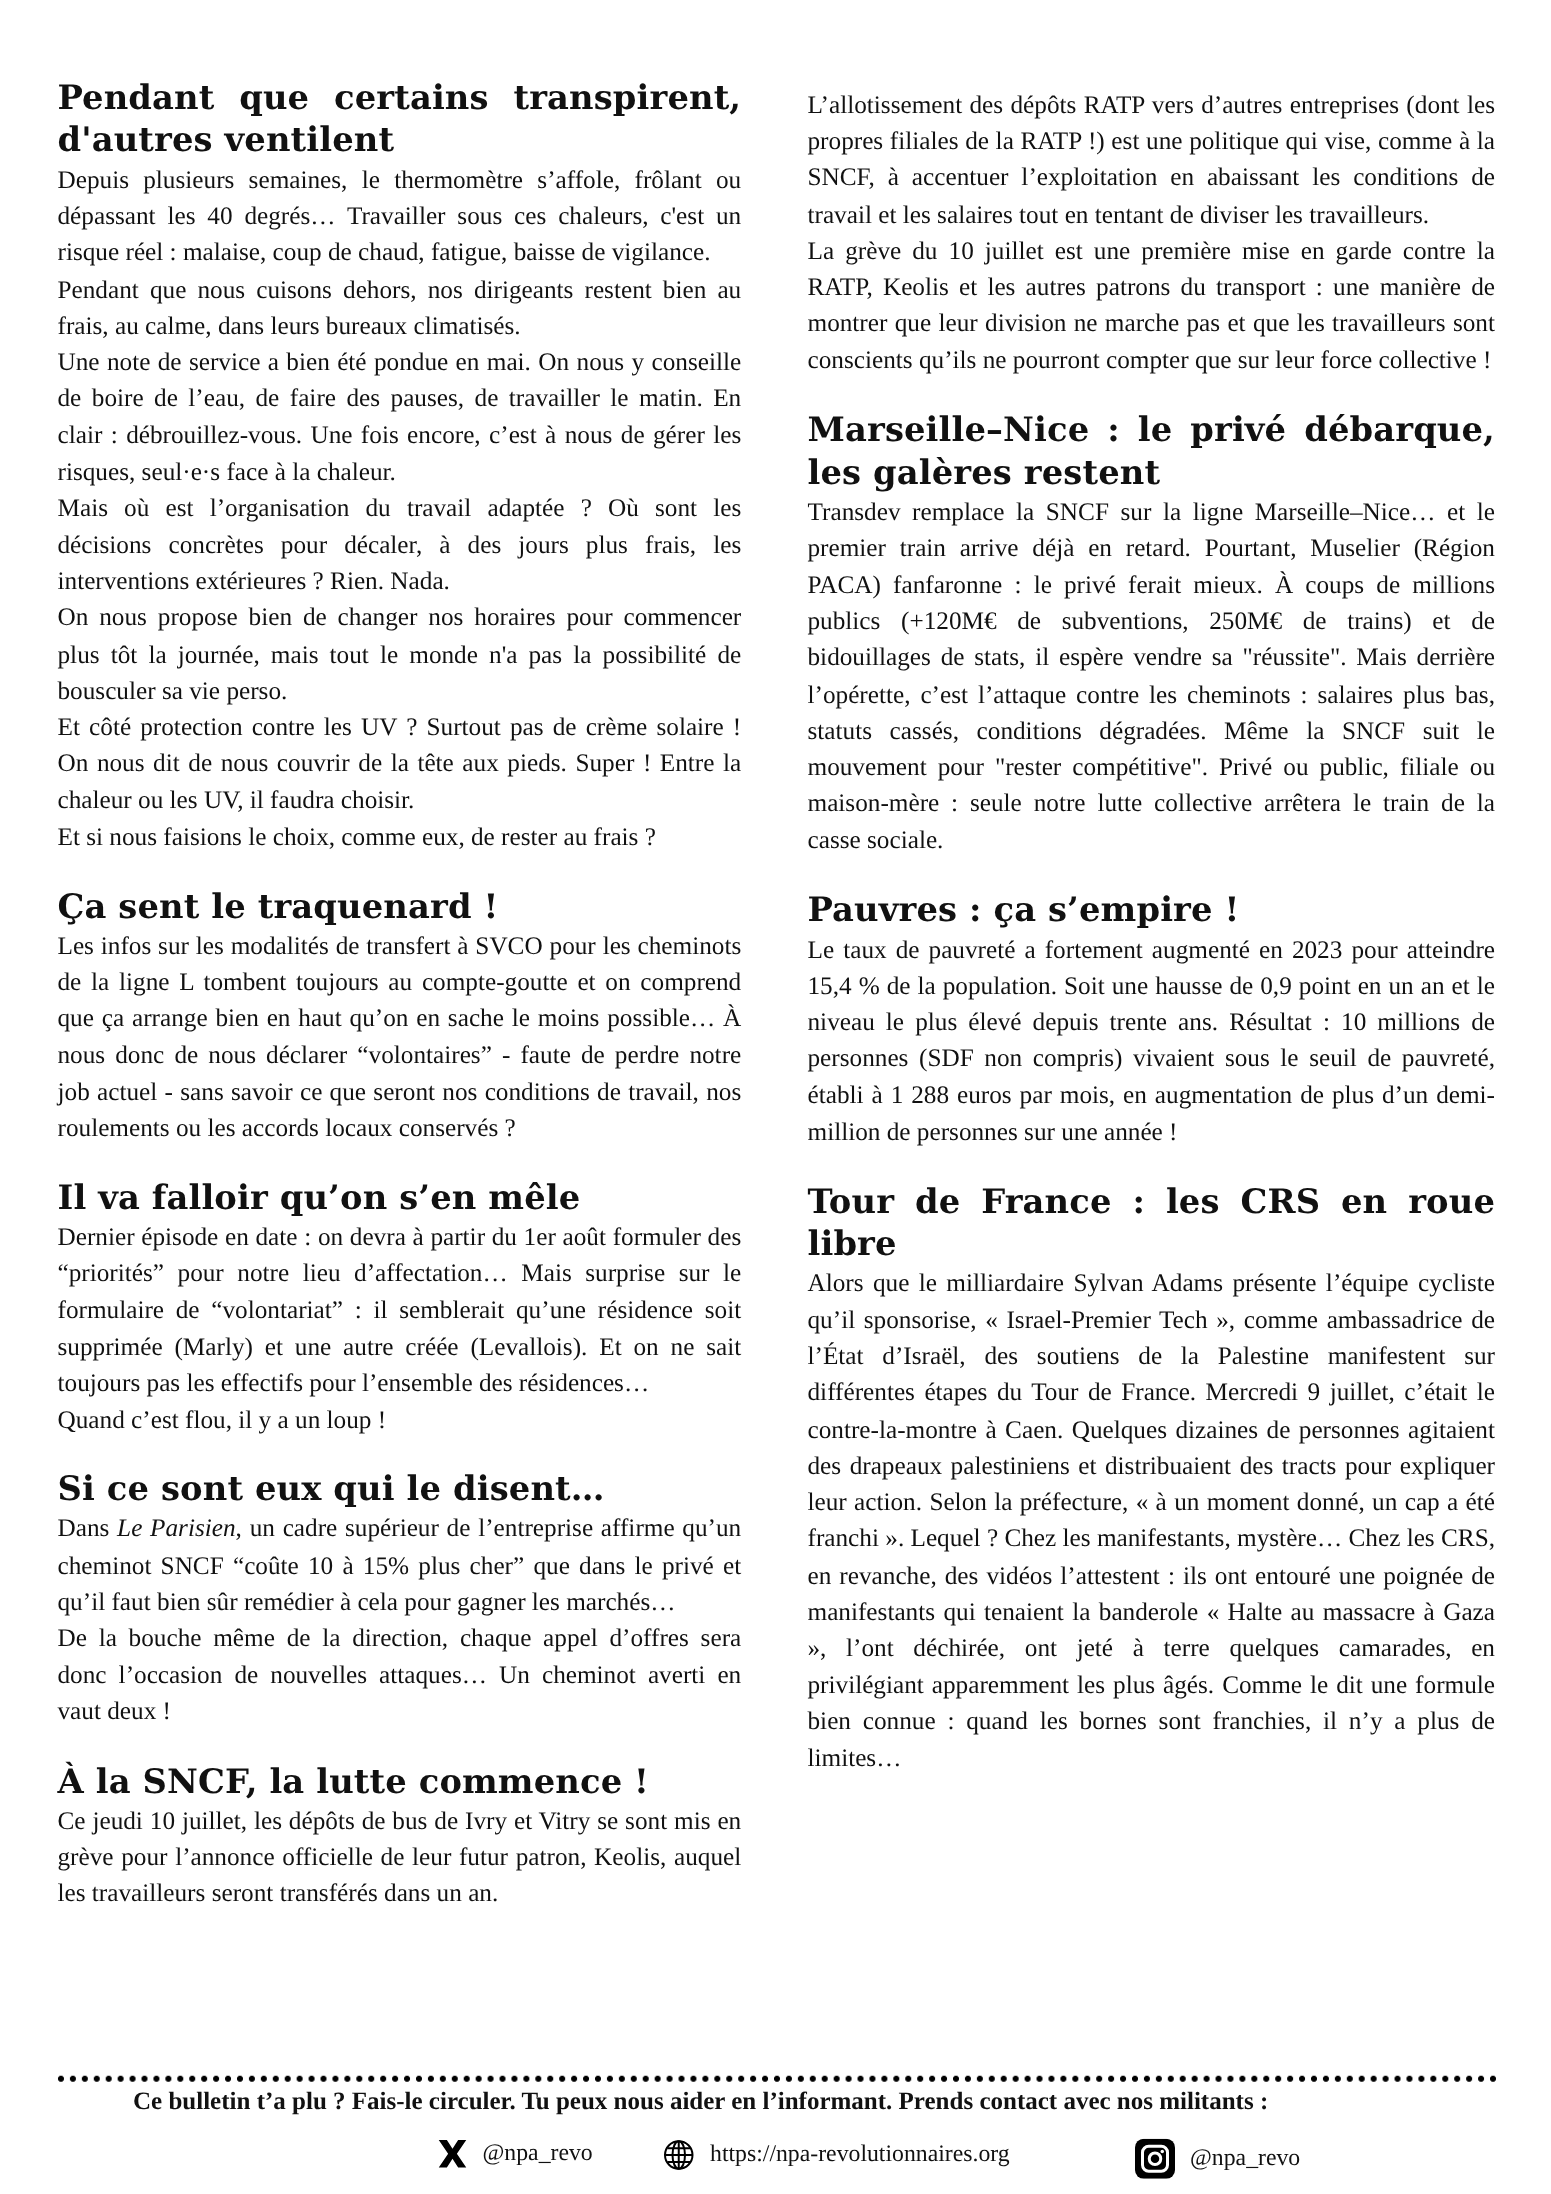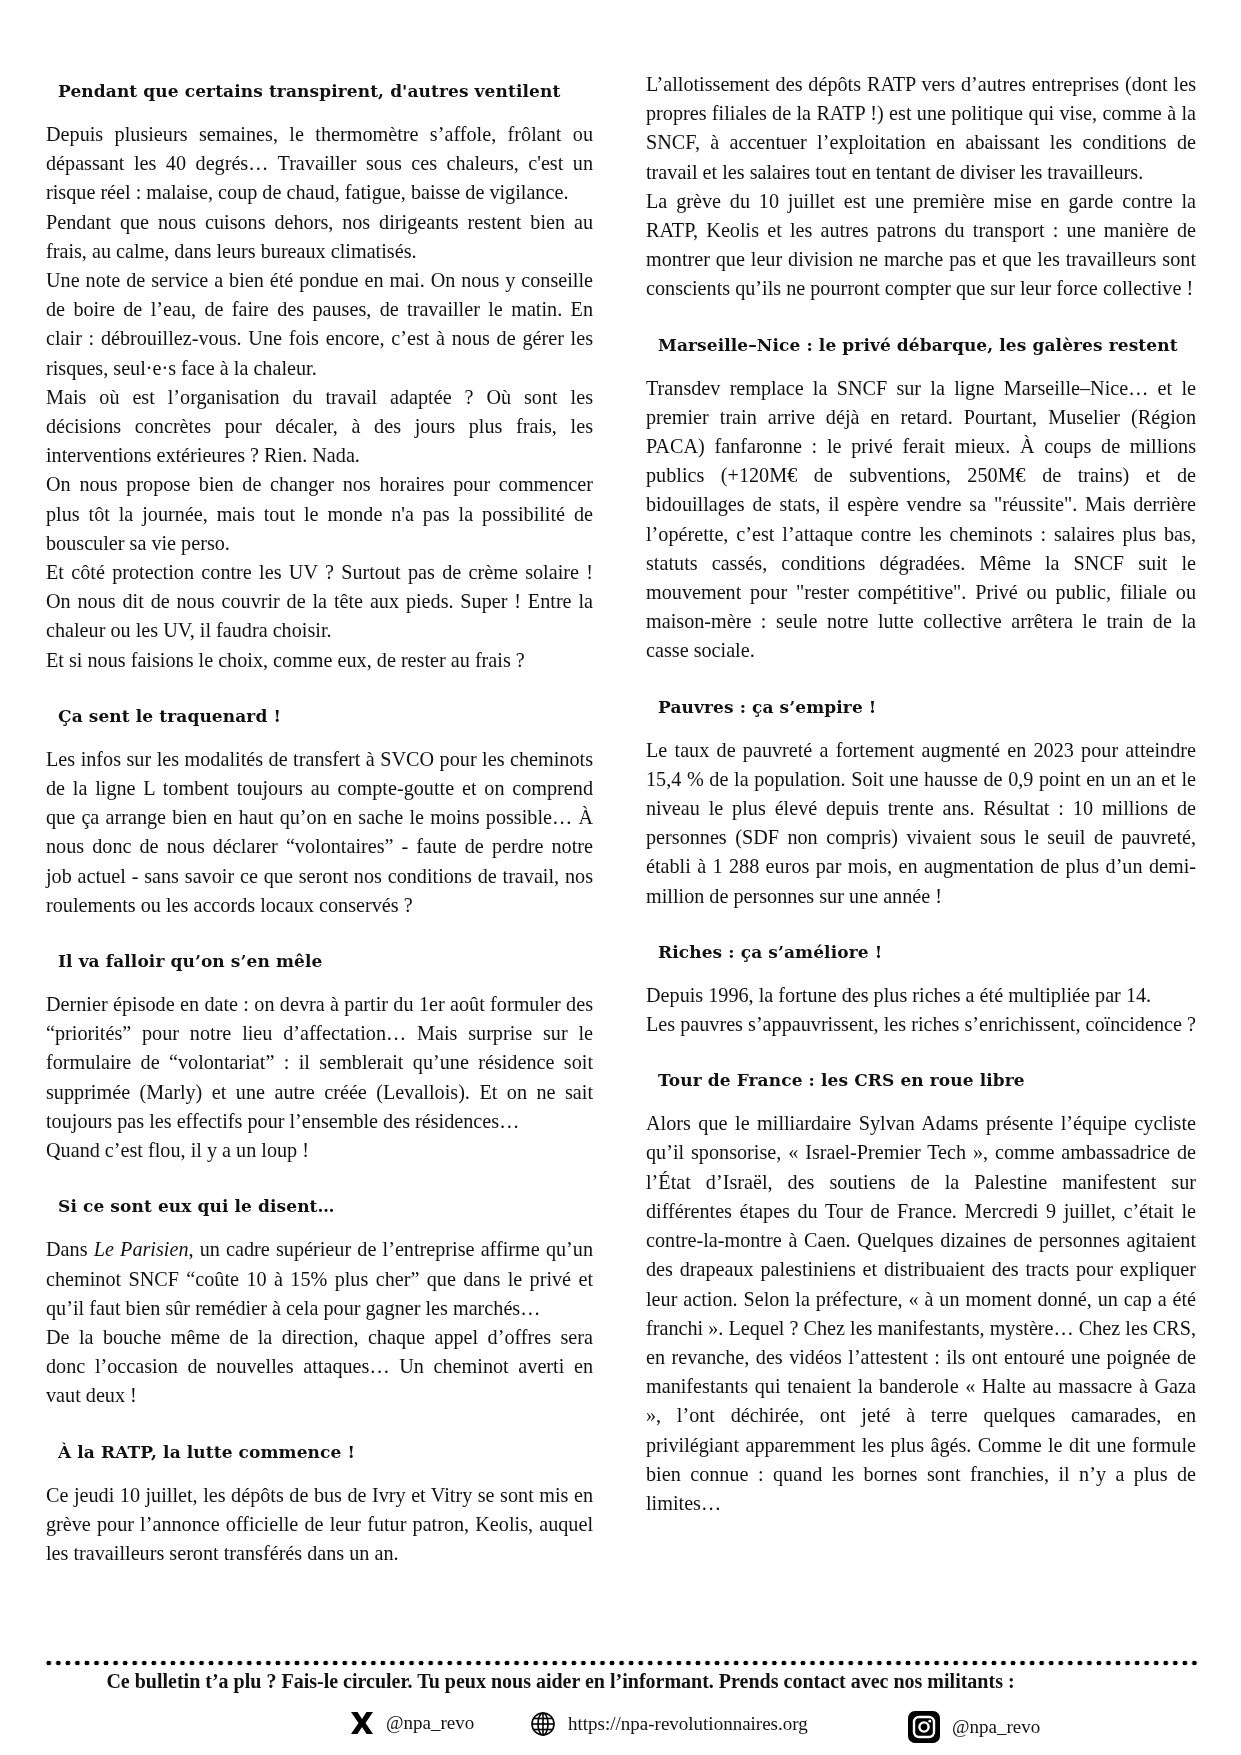--- a/index.html
+++ b/index.html
@@ -12,22 +12,22 @@
       position: absolute; top: 62px;
       font-family: "Liberation Serif", "DejaVu Serif", serif;
       font-size: 20.2px; line-height: 29.2px;
       text-align: justify;
     }
     .col-left { left: 46px; width: 547px; }
     .col-right { left: 646px; width: 550px; top: 70px; }
     .article { margin: 0 0 24px 0; }
     .article h2 {
       font-family: "DejaVu Serif", "Liberation Serif", serif;
-      font-weight: bold; font-size: 17px; line-height: 34px;
-      margin: 12px; text-align: justify; letter-spacing: 0.1px;
+      font-weight: bold; font-size: 27px; line-height: 34px;
+      margin: 0; text-align: justify; letter-spacing: 0.1px;
     }
     .article p { margin: 0; }
     .article p.last { text-align: left; }
     .dotted {
       position: absolute; left: 44px; width: 1155px; top: 1659px; height: 8px;
       background-image: radial-gradient(circle, #000 2.2px, transparent 2.6px);
       background-size: 9.55px 8px; background-repeat: repeat-x;
     }
     .cta {
       position: absolute; top: 1668px; left: 0; width: 1121px; text-align: center;
@@ -71,21 +71,21 @@
     <p class="last">Quand c’est flou, il y a un loup !</p>
   </section>
 
   <section class="article">
     <h2>Si ce sont eux qui le disent…</h2>
     <p><span>Dans </span><em>Le Parisien</em><span>, un cadre supérieur de l’entreprise affirme qu’un cheminot SNCF “coûte 10 à 15% plus cher”  que dans le privé et qu’il faut bien sûr remédier à cela pour gagner les marchés…</span></p>
     <p>De la bouche même de la direction, chaque appel d’offres sera donc l’occasion de nouvelles attaques… Un cheminot averti en vaut deux !</p>
   </section>
 
   <section class="article">
-    <h2>À la RATP, la lutte commence !</h2>
+    <h2>À la SNCF, la lutte commence !</h2>
     <p>Ce jeudi 10 juillet, les dépôts de bus de Ivry et Vitry se sont mis en grève pour l’annonce officielle de leur futur patron, Keolis, auquel les travailleurs seront transférés dans un an.</p>
   </section>
 </div>
 
 <div class="col col-right">
 
   <section class="article">
     <p>L’allotissement des dépôts RATP vers d’autres entreprises (dont les propres filiales de la RATP !) est une politique qui vise, comme à la SNCF, à accentuer l’exploitation en abaissant les conditions de travail et les salaires tout en tentant de diviser les travailleurs.</p>
     <p>La grève du 10 juillet est une première mise en garde contre la RATP, Keolis et les autres patrons du transport : une manière de montrer que leur division ne marche pas et que les travailleurs sont conscients qu’ils ne pourront compter que sur leur force collective !</p>
   </section>
@@ -93,25 +93,20 @@
   <section class="article">
     <h2>Marseille–Nice : le privé débarque, les galères restent</h2>
     <p>Transdev remplace la SNCF sur la ligne Marseille–Nice… et le premier train arrive déjà en retard. Pourtant, Muselier (Région PACA) fanfaronne : le privé ferait mieux. À coups de millions publics (+120M€ de subventions, 250M€ de trains) et de bidouillages de stats, il espère vendre sa "réussite". Mais derrière l’opérette, c’est l’attaque contre les cheminots : salaires plus bas, statuts cassés, conditions dégradées. Même la SNCF suit le mouvement pour "rester compétitive". Privé ou public, filiale ou maison-mère : seule notre lutte collective arrêtera le train de la casse sociale.</p>
   </section>
 
   <section class="article">
     <h2>Pauvres : ça s’empire !</h2>
     <p>Le taux de pauvreté a fortement augmenté en 2023 pour atteindre 15,4 % de la population. Soit une hausse de 0,9 point en un an et le niveau le plus élevé depuis trente ans. Résultat : 10 millions de personnes (SDF non compris) vivaient sous le seuil de pauvreté, établi à 1 288 euros par mois, en augmentation de plus d’un demi-million de personnes sur une année !</p>
   </section>
 
-  <section class="article">
-    <h2>Riches : ça s’améliore !</h2>
-    <p class="last">Depuis 1996, la fortune des plus riches a été multipliée par 14.</p>
-    <p>Les pauvres s’appauvrissent, les riches s’enrichissent, coïncidence ?</p>
-  </section>
 
   <section class="article">
     <h2>Tour de France : les CRS en roue libre</h2>
     <p>Alors que le milliardaire Sylvan Adams présente l’équipe cycliste qu’il sponsorise, « Israel-Premier Tech », comme ambassadrice de l’État d’Israël, des soutiens de la Palestine manifestent sur différentes étapes du Tour de France. Mercredi 9 juillet, c’était le contre-la-montre à Caen. Quelques dizaines de personnes agitaient des drapeaux palestiniens et distribuaient des tracts pour expliquer leur action. Selon la préfecture, « à un moment donné, un cap a été franchi ». Lequel ? Chez les manifestants, mystère… Chez les CRS, en revanche, des vidéos l’attestent : ils ont entouré une poignée de manifestants qui tenaient la banderole « Halte au massacre à Gaza », l’ont déchirée, ont jeté à terre quelques camarades, en privilégiant apparemment les plus âgés. Comme le dit une formule bien connue : quand les bornes sont franchies, il n’y a plus de limites…</p>
   </section>
 </div>
 
 <div class="dotted"></div>
 <div class="cta">Ce bulletin t’a plu ? Fais-le circuler. Tu peux nous aider en l’informant. Prends contact avec nos militants  :</div>
 

